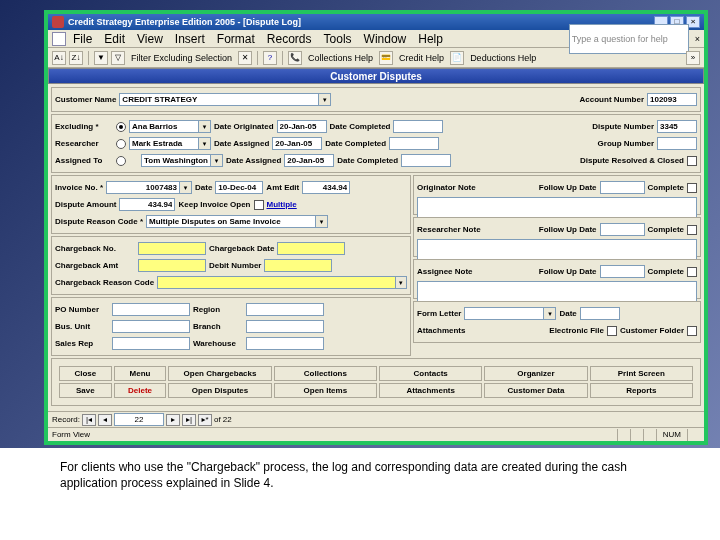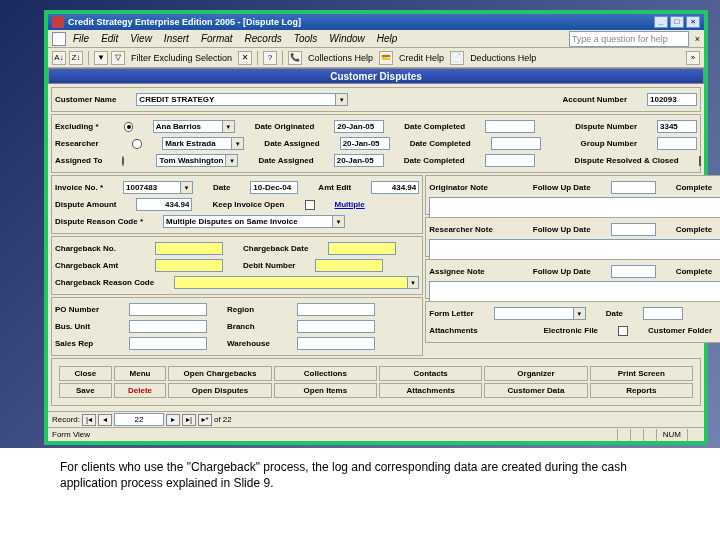--- a/index.html
+++ b/index.html
@@ -4,31 +4,31 @@
 <style>
   * { box-sizing: border-box; margin: 0; padding: 0; }
   body { font-family: Tahoma, Arial, sans-serif; font-size: 9px; background: linear-gradient(135deg, #1a2a5e 0%, #4a5a8e 50%, #7a88b8 100%); width: 720px; height: 540px; position: relative; }
   .app-window { position: absolute; left: 44px; top: 10px; width: 664px; background: #4c1d95; border: 4px solid #22c55e; }
   .titlebar { background: linear-gradient(#3a6ec0,#1a4ea0); color: #fff; height: 16px; display: flex; align-items: center; padding: 0 4px; font-size: 9px; font-weight: bold; }
   .titlebar .icon { width: 12px; height: 12px; background: #c04040; margin-right: 4px; border-radius: 2px; }
   .titlebar .spacer { flex: 1; }
   .titlebar .wbtn { width: 14px; height: 12px; background: #d9e7ff; margin-left: 2px; border: 1px solid #6a8fd0; font-size: 8px; text-align: center; line-height: 10px; color: #333; }
   .menubar { background: #ece9d8; height: 18px; display: flex; align-items: center; padding: 0 4px; border-bottom: 1px solid #aca899; gap:2px;}
   .menubar .micon { width:14px; height:14px; border:1px solid #88a; background:#fff; display:inline-block;}
-  .menubar .mitem { padding: 2px 5px; font-size: 10px; font-style: italic; }
+  .menubar .mitem { padding: 2px 5px; font-size: 12px; }
   .menubar .helpbox { margin-left: auto; }
-  .menubar .helpbox input { font-size: 9px; width: 120px; height: 16px; border:1px solid #7f9db9; padding:0 2px; color:#888;}
+  .menubar .helpbox input { font-size: 9px; width: 120px; height: 30px; border:1px solid #7f9db9; padding:0 2px; color:#888;}
   .toolbar { background: #ece9d8; height: 20px; display: flex; align-items: center; padding: 2px 4px; border-bottom: 1px solid #aca899; gap:3px;}
   .toolbar .tbtn { width: 14px; height: 14px; border: 1px solid #aca899; background: #f6f4ec; display:inline-block; font-size:8px; text-align:center; line-height:12px;}
   .toolbar .sep { width:1px; height:14px; background:#aca899; margin:0 2px;}
   .toolbar .tlabel { font-size:9px; padding:0 3px;}
   .formhdr { background: linear-gradient(#4060c0,#2040a0); color:#fff; font-weight:bold; text-align:center; height:16px; line-height:16px; font-size:10px; border:1px solid #888;}
   .form-body { background:#ece9d8; padding:3px;}
   .section { border:1px solid #aca899; background:#ece9d8; margin-bottom:2px; padding:3px;}
-  .row { display:flex; align-items:center; height:17px; gap:20px;}
+  .row { display:flex; align-items:center; height:17px; gap:3px;}
   .lbl { font-size:8px; font-weight:bold; white-space:nowrap;}
   .inp { background:#fff; border:1px solid #7f9db9; height:13px; font-size:8px; padding:0 2px;}
   .inp.yellow { background:#ffff80;}
   .dd { display:inline-flex;}
   .dd .arrow { width:12px; height:13px; background:#ece9d8; border:1px solid #7f9db9; border-left:none; font-size:7px; text-align:center; line-height:11px;}
   .radio { width:10px; height:10px; border:1px solid #555; border-radius:50%; background:#fff; display:inline-block; position:relative;}
   .radio.sel::after { content:''; width:4px; height:4px; background:#000; border-radius:50%; position:absolute; left:2px; top:2px;}
   .chk { width:10px; height:10px; border:1px solid #555; background:#fff; display:inline-block;}
   .notes { display:flex; gap:2px;}
   .notes-left { flex:0 0 360px;}
@@ -156,21 +156,21 @@
         <span class="chk"></span>
       </div>
     </div>
 
     <div class="notes">
       <div class="notes-left">
         <div class="section">
           <div class="row">
             <span class="lbl">Invoice No. *</span>
             <span class="dd">
-                <input class="inp" style="width: 58px; font-weight: bold;" value="1007483">
+                <input class="inp" style="width: 74px; font-weight: bold; text-align: right;" value="1007483">
                 <span class="arrow">▾</span>
               </span>
             <span class="lbl">Date</span>
             <input class="inp" style="width: 48px; font-weight: bold;" value="10-Dec-04">
             <span class="lbl">Amt Edit</span>
             <input class="inp" style="width: 48px; text-align: right; font-weight: bold;" value="434.94">
           </div>
           <div class="row">
             <span class="lbl">Dispute Amount</span>
             <input class="inp" style="width: 56px; text-align: right; font-weight: bold;" value="434.94">
@@ -321,13 +321,13 @@
     <span>Form View</span>
     <span style="flex:1"></span>
     <span class="scell"></span>
     <span class="scell"></span>
     <span class="scell"></span>
     <span class="scell">NUM</span>
     <span class="scell"></span>
   </div>
 </div>
 
-<div class="caption">For clients who use the "Chargeback" process, the log and corresponding data are created during the cash application process explained in Slide 9.</div>
+<div class="caption">For clients who use the "Chargeback" process, the log and corresponding data are created during the cash application process explained in Slide 4.</div>
 
 </body></html>

